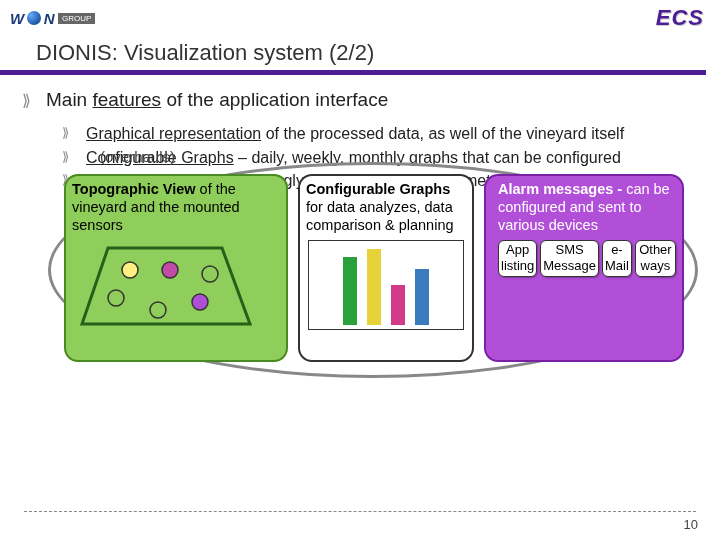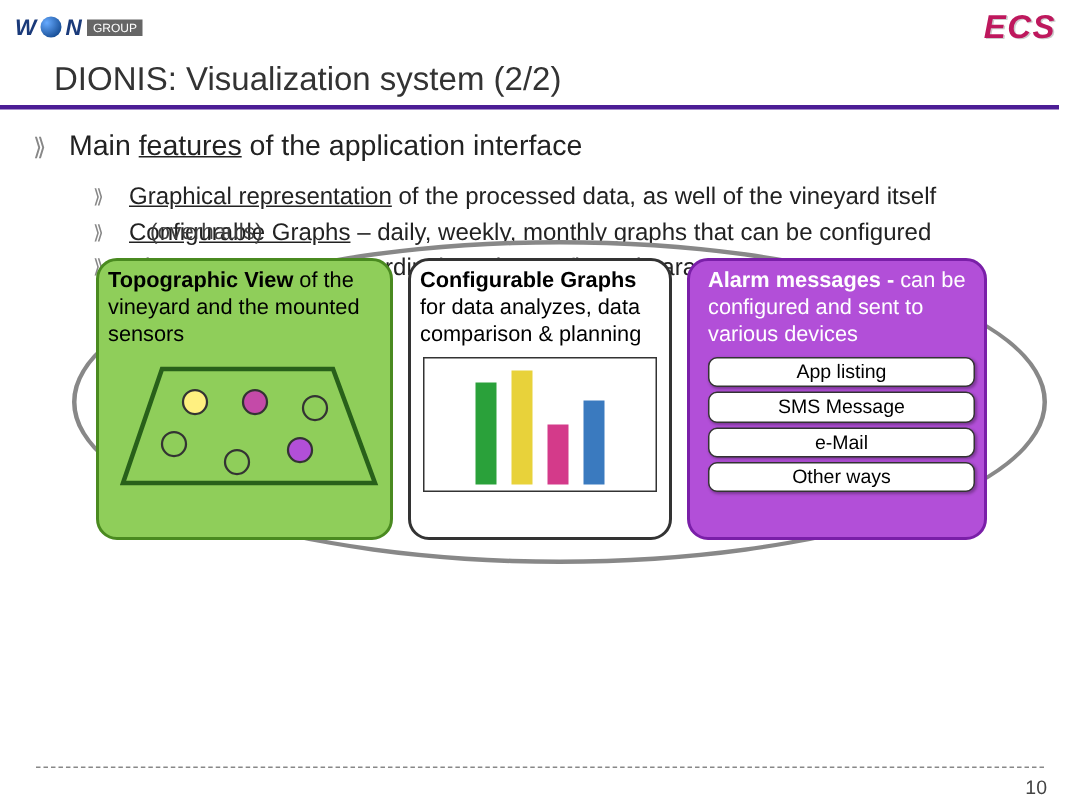--- a/index.html
+++ b/index.html
@@ -42,29 +42,29 @@
     background: #666;
     color: #fff;
     padding: 1px 4px;
     margin-left: 2px;
     text-align: right;
   }
   .logo-right {
     font-size: 22px;
     font-weight: bold;
     font-style: italic;
-    color: #be185d;
+    color: #4c1d95;
     text-shadow: 1px 1px 0 #ccc, -1px -1px 0 #fff;
     letter-spacing: 1px;
   }
   .title {
     font-size: 22px;
     color: #333;
     padding: 6px 0 4px 36px;
-    border-bottom: 3px solid #4c1d95;
+    border-bottom: 5px solid #4c1d95;
     margin: 0 14px 0 0;
   }
   .content {
     padding: 14px 24px 0 22px;
   }
   .main-line {
     display: flex;
     align-items: flex-start;
     gap: 10px;
     font-size: 19px;
@@ -98,21 +98,21 @@
     border: 3px solid #888;
     border-radius: 50% / 50%;
   }
   .cards {
     position: absolute;
     top: 8px; left: 14px;
     display: flex;
     gap: 10px;
   }
   .card {
-    width: 198px;
+    width: 224px;
     border: 2px solid;
     border-radius: 14px;
     padding: 4px 6px 6px 6px;
     font-size: 14.5px;
     line-height: 1.25;
     position: relative;
     min-height: 188px;
   }
   .card .ct { font-weight: bold; }
   .card1 { background: #8fce5a; border-color: #4a8a20; }
@@ -142,21 +142,20 @@
     padding: 6px 6px 4px 6px;
   }
   .bar { width: 14px; }
   .b1 { height: 68px; background: #2aa13a; }
   .b2 { height: 76px; background: #e8d23a; }
   .b3 { height: 40px; background: #d43a8a; }
   .b4 { height: 56px; background: #3a7abf; }
   .applist {
     margin-top: 6px;
     display: flex;
-    flex-direction: column;
     gap: 3px;
   }
   .appitem {
     background: #fff;
     color: #000;
     border-radius: 6px;
     border: 1px solid #333;
     font-size: 13px;
     text-align: center;
     padding: 1px 2px;

